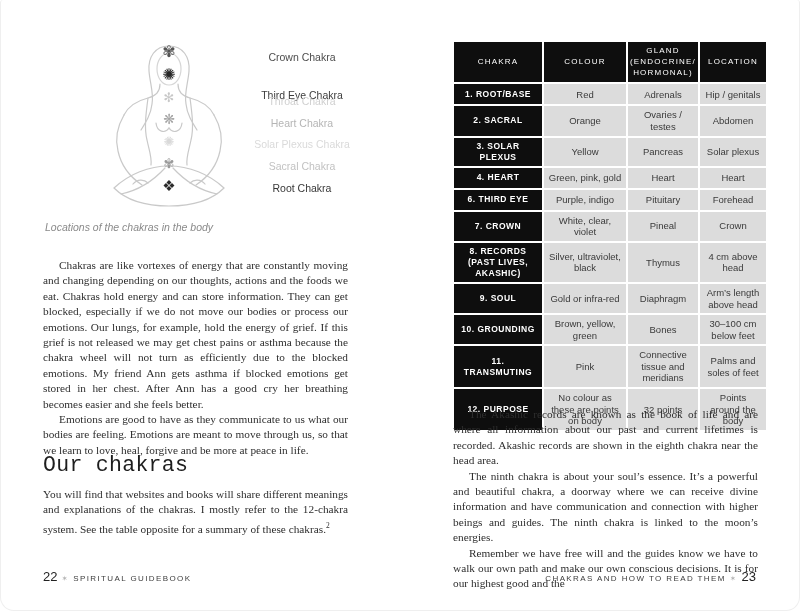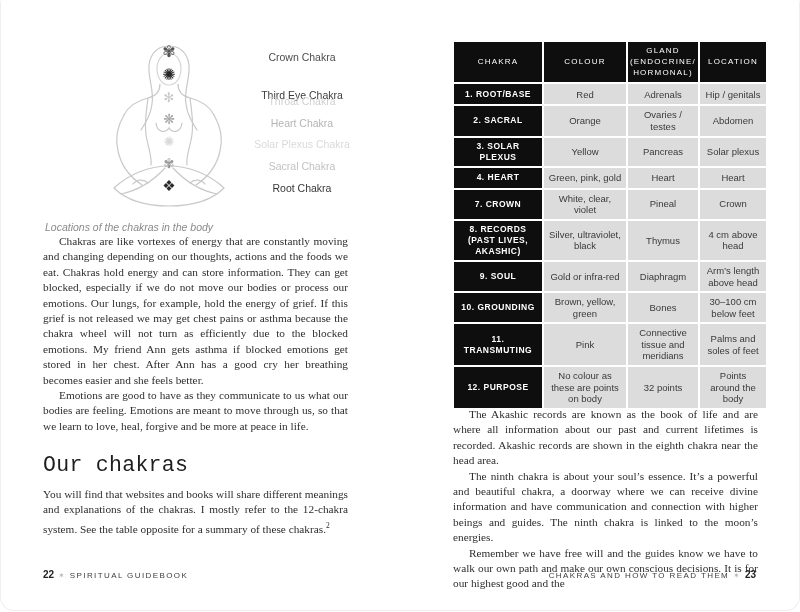--- a/index.html
+++ b/index.html
@@ -23,30 +23,30 @@
   .cl0{top:19px;} .cl1{top:41px;margin-top:16px;} .cl2{top:63px;} .cl3{top:85px;}
   .cl4{top:106px;} .cl5{top:128px;} .cl6{top:150px;}
   .caption{position:absolute;left:44px;top:221px;margin:0;
            font-family:"Liberation Sans",sans-serif;font-style:italic;
            font-size:10.5px;color:#8a8a8a;}
   
   .body-text{position:absolute;font-size:11.3px;line-height:15.4px;color:#2e2e2e;
              text-align:justify;}
   .body-text p{margin:0;}
   .body-text p.indent{text-indent:16px;}
-  .left-text{left:42px;top:234px;width:305px;}
+  .left-text{left:42px;top:258px;width:305px;}
   .section-heading{position:absolute;left:42px;top:453px;margin:0;
                    font-size:21.5px;font-weight:normal;color:#1d1d1d;letter-spacing:.3px;font-family:Liberation Mono, monospace;}
   .intro-text{left:42px;top:487px;width:305px;}
   .intro-text sup{font-size:7.5px;}
   .right-text{left:452px;top:407px;width:305px;}
   
   .footer{position:absolute;top:569px;font-family:"Liberation Sans",sans-serif;
           font-size:8px;letter-spacing:1.4px;color:#3c3c3c;white-space:nowrap;}
-  .footer .pagenum{font-size:10px;font-weight:bold;color:#222;letter-spacing:0;}
+  .footer .pagenum{font-size:13px;font-weight:normal;color:#222;letter-spacing:0;}
   .footer .star{color:#b5b5b5;font-size:7.5px;padding:0 4px;}
   .footer-left{left:42px;}
   .footer-right{right:43px;text-align:right;}
   
   .chakra-table{position:absolute;left:453px;top:42px;width:306px;
                 border-collapse:separate;border-spacing:2px;margin:-2px;
                 font-family:"Liberation Sans",sans-serif;table-layout:fixed;}
   .chakra-table th{background:#0e0e0e;color:#fff;font-size:8px;letter-spacing:1.2px;
                    font-weight:normal;vertical-align:middle;text-align:center;
                    padding:4px 1px;height:32px;white-space:pre-line;line-height:1.35;}
@@ -156,20 +156,26 @@
             <td>Pancreas</td>
             <td>Solar plexus</td>
           </tr>
         <tr>
             <td class="rowlabel">4. HEART</td>
             <td>Green, pink, gold</td>
             <td>Heart</td>
             <td>Heart</td>
           </tr>
         <tr>
+            <td class="rowlabel">6. THIRD EYE</td>
+            <td>Purple, indigo</td>
+            <td>Pituitary</td>
+            <td>Forehead</td>
+          </tr>
+        <tr>
             <td class="rowlabel">7. CROWN</td>
             <td>White, clear, violet</td>
             <td>Pineal</td>
             <td>Crown</td>
           </tr>
         <tr>
             <td class="rowlabel">8. RECORDS (PAST LIVES, AKASHIC)</td>
             <td>Silver, ultraviolet, black</td>
             <td>Thymus</td>
             <td>4 cm above head</td>

